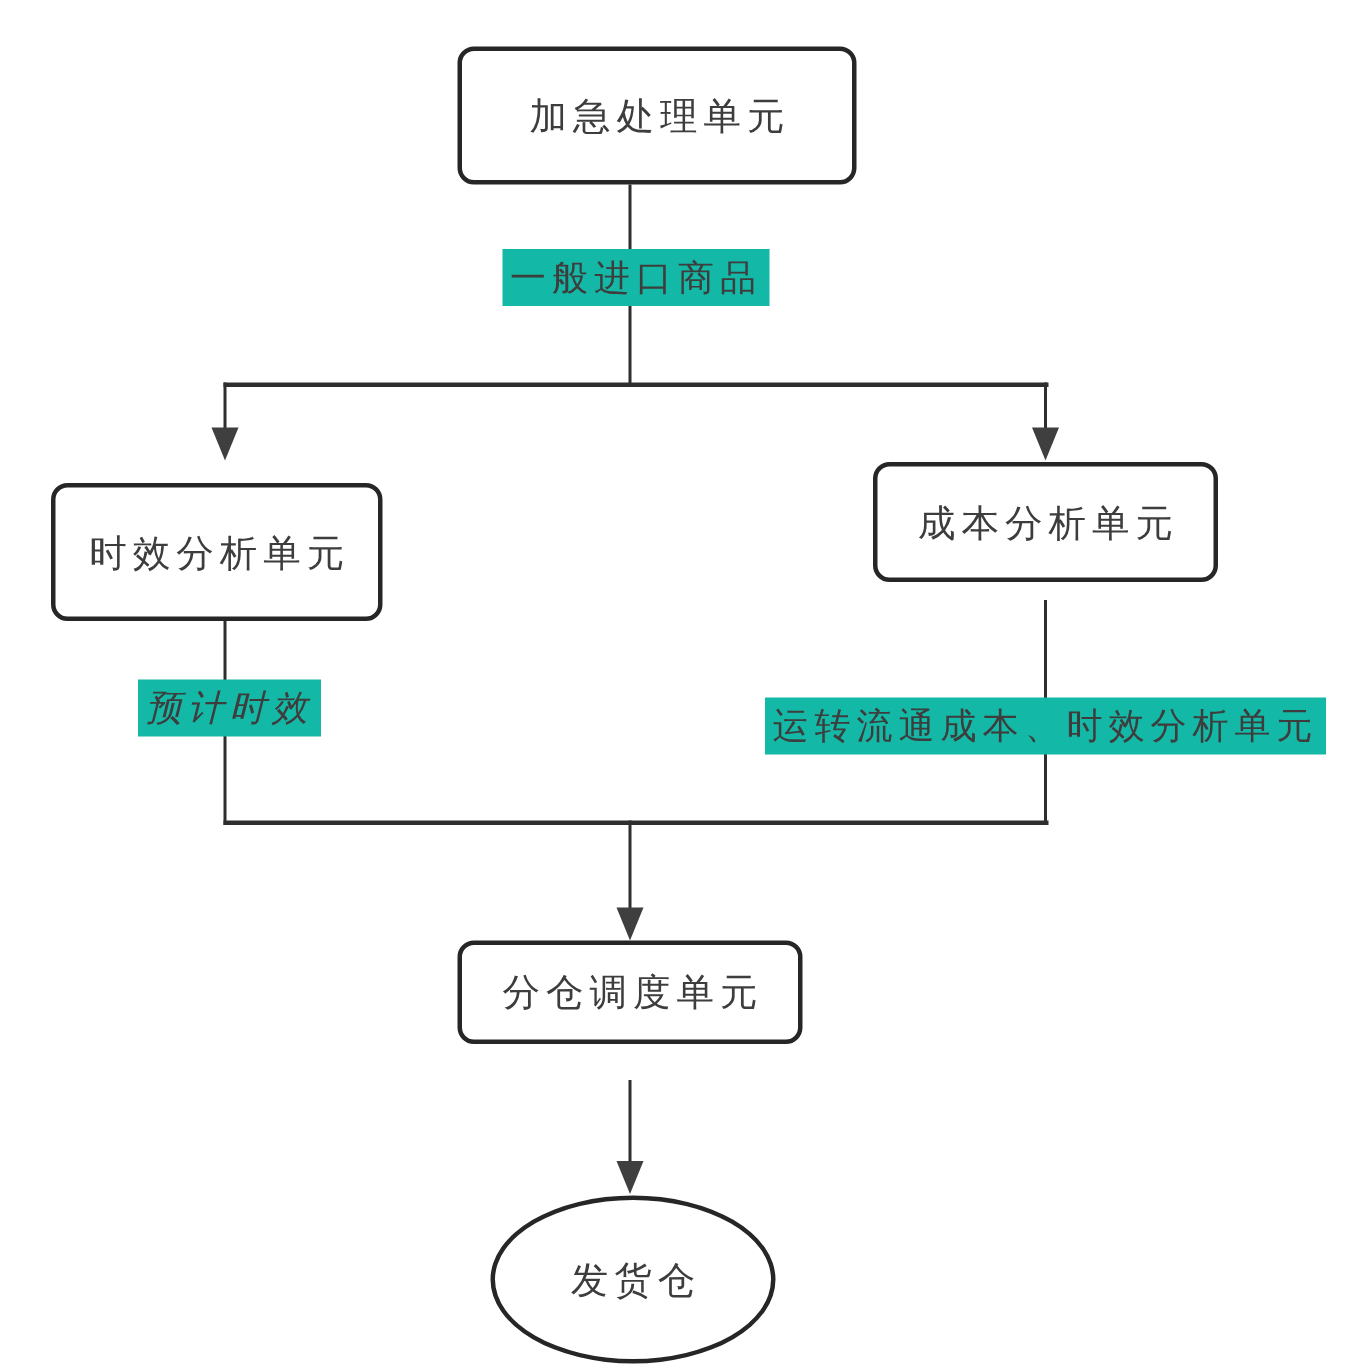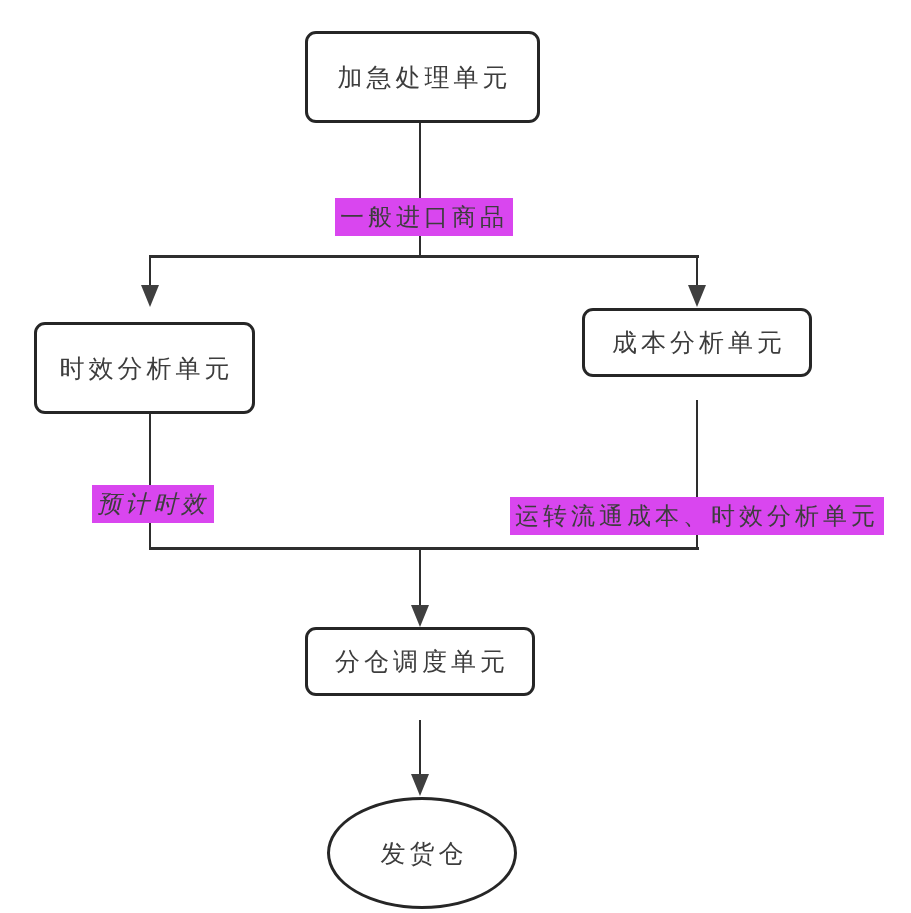--- a/index.html
+++ b/index.html
@@ -46,55 +46,54 @@
     width: 0;
     height: 0;
     border-left: 9px solid transparent;
     border-right: 9px solid transparent;
     border-top: 22px solid #3f3f3f;
     z-index: 2;
   }
   .edge-label {
     position: absolute;
     transform: translateX(-50%);
-    background: #d946ef;
+    background: #14b8a6;
     padding: 3px 5px;
     font-size: 24px;
     letter-spacing: 4px;
     color: #3d3d3d;
     white-space: nowrap;
     z-index: 4;
-    margin-top: 32px;
   }
 </style>
 </head>
 <body>
 
 <div id="canvas">
 
-  <div class="node" style="left:305px; top:31px; width:235px; height:92px;">
+  <div class="node" style="left:305px; top:31px; width:266px; height:92px;">
     <span>加急处理单元</span>
   </div>
 
   <div class="vline" style="left:419px; top:123px; height:135px;"></div>
   <div class="edge-label" style="left:424px; top:166px;">一般进口商品</div>
 
   <div class="hline" style="left:149px; top:255px; width:550px;"></div>
 
   <div class="vline" style="left:149px; top:255px; height:33px;"></div>
   <div class="arrow-down" style="left:141px; top:285px;"></div>
 
   <div class="vline" style="left:696px; top:255px; height:33px;"></div>
   <div class="arrow-down" style="left:688px; top:285px;"></div>
 
   <div class="node" style="left:34px; top:322px; width:221px; height:92px;">
     <span>时效分析单元</span>
   </div>
 
-  <div class="node" style="left:582px; top:308px; width:230px; height:69px;">
+  <div class="node" style="left:582px; top:308px; width:230px; height:80px;">
     <span>成本分析单元</span>
   </div>
 
   <div class="vline" style="left:149px; top:400px; height:150px;"></div>
   <div class="edge-label" style="left:153px; top:453px;font-style:italic;">预计时效</div>
 
   <div class="vline" style="left:696px; top:400px; height:150px;"></div>
   <div class="edge-label" style="left:697px; top:465px;">运转流通成本、时效分析单元</div>
 
   <div class="hline" style="left:149px; top:547px; width:550px;"></div>

